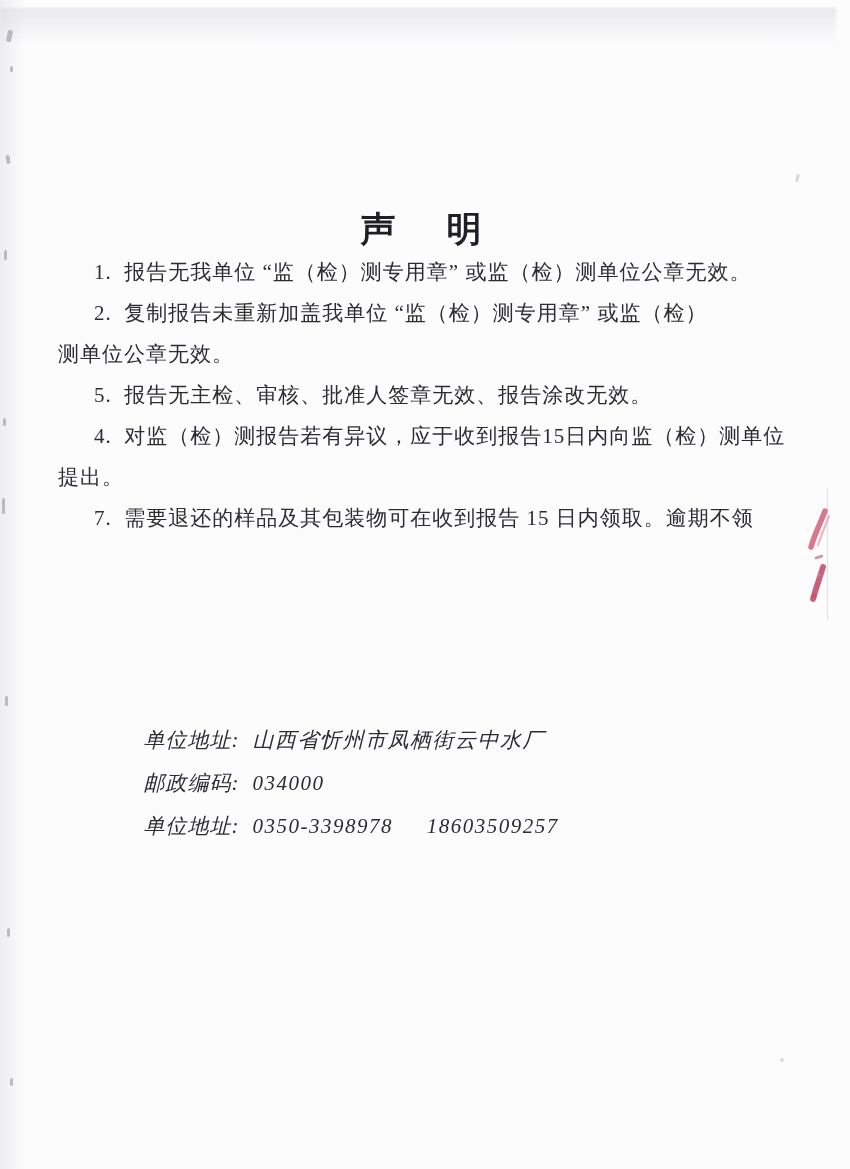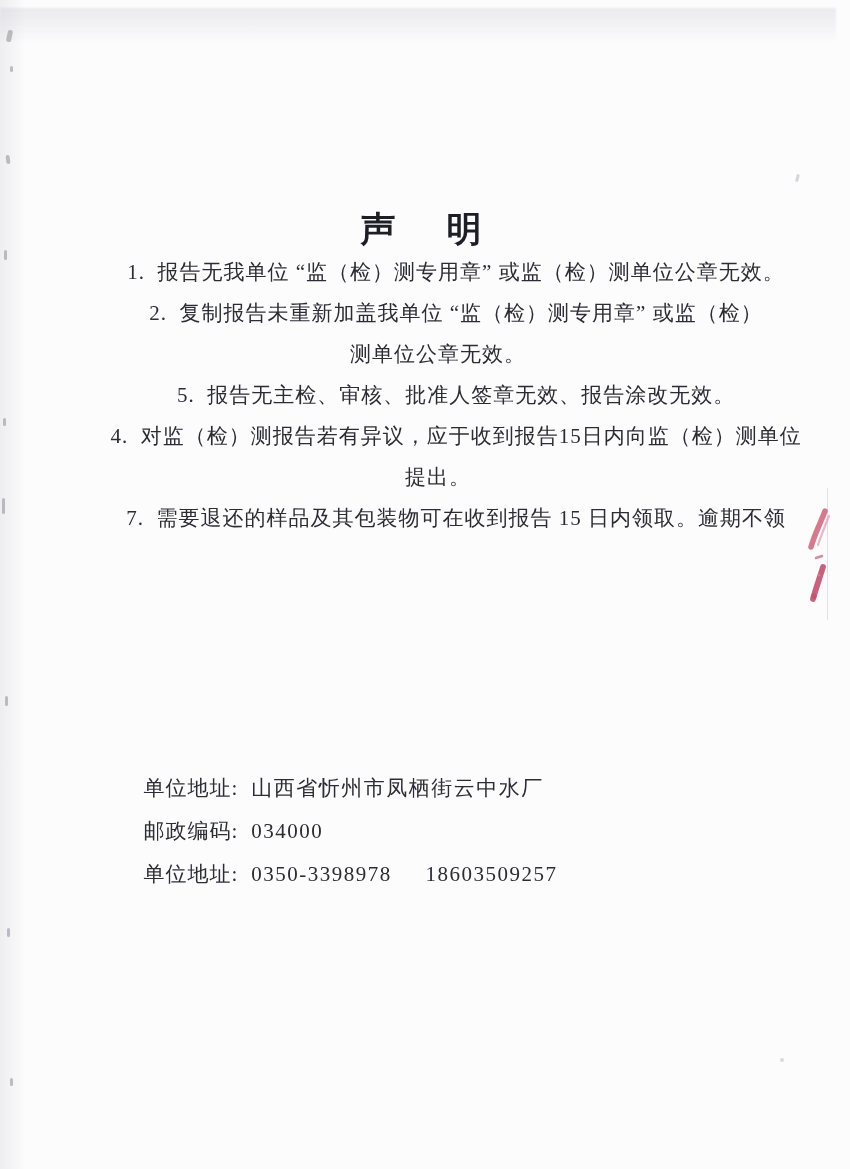--- a/index.html
+++ b/index.html
@@ -43,26 +43,25 @@
   }
 
   
   .body-block { position: absolute; top: 252px; left: 58px; width: 760px; }
   .line {
     height: 41px; line-height: 41px;
     font-size: 21px;
     letter-spacing: 1px;
     white-space: pre;
     color: #2c2c34;
-    text-align: center;
   }
   .line.ind { padding-left: 36px; }
 
   
-  .contact-block { position: absolute; top: 724px; left: 112px; width: 620px; }
+  .contact-block { position: absolute; top: 676px; left: 112px; width: 620px; font-style: italic; }
   .c-row { height: 43px; line-height: 43px; font-size: 21px; white-space: pre; }
   .c-label { letter-spacing: 1px; color: #2c2c34; }
   .c-val { margin-left: 13px; letter-spacing: 1.5px; color: #2c2c34; }
 </style>
 </head>
 <body>
 
 <div class="page">
 
   <div class="top-band"></div>

